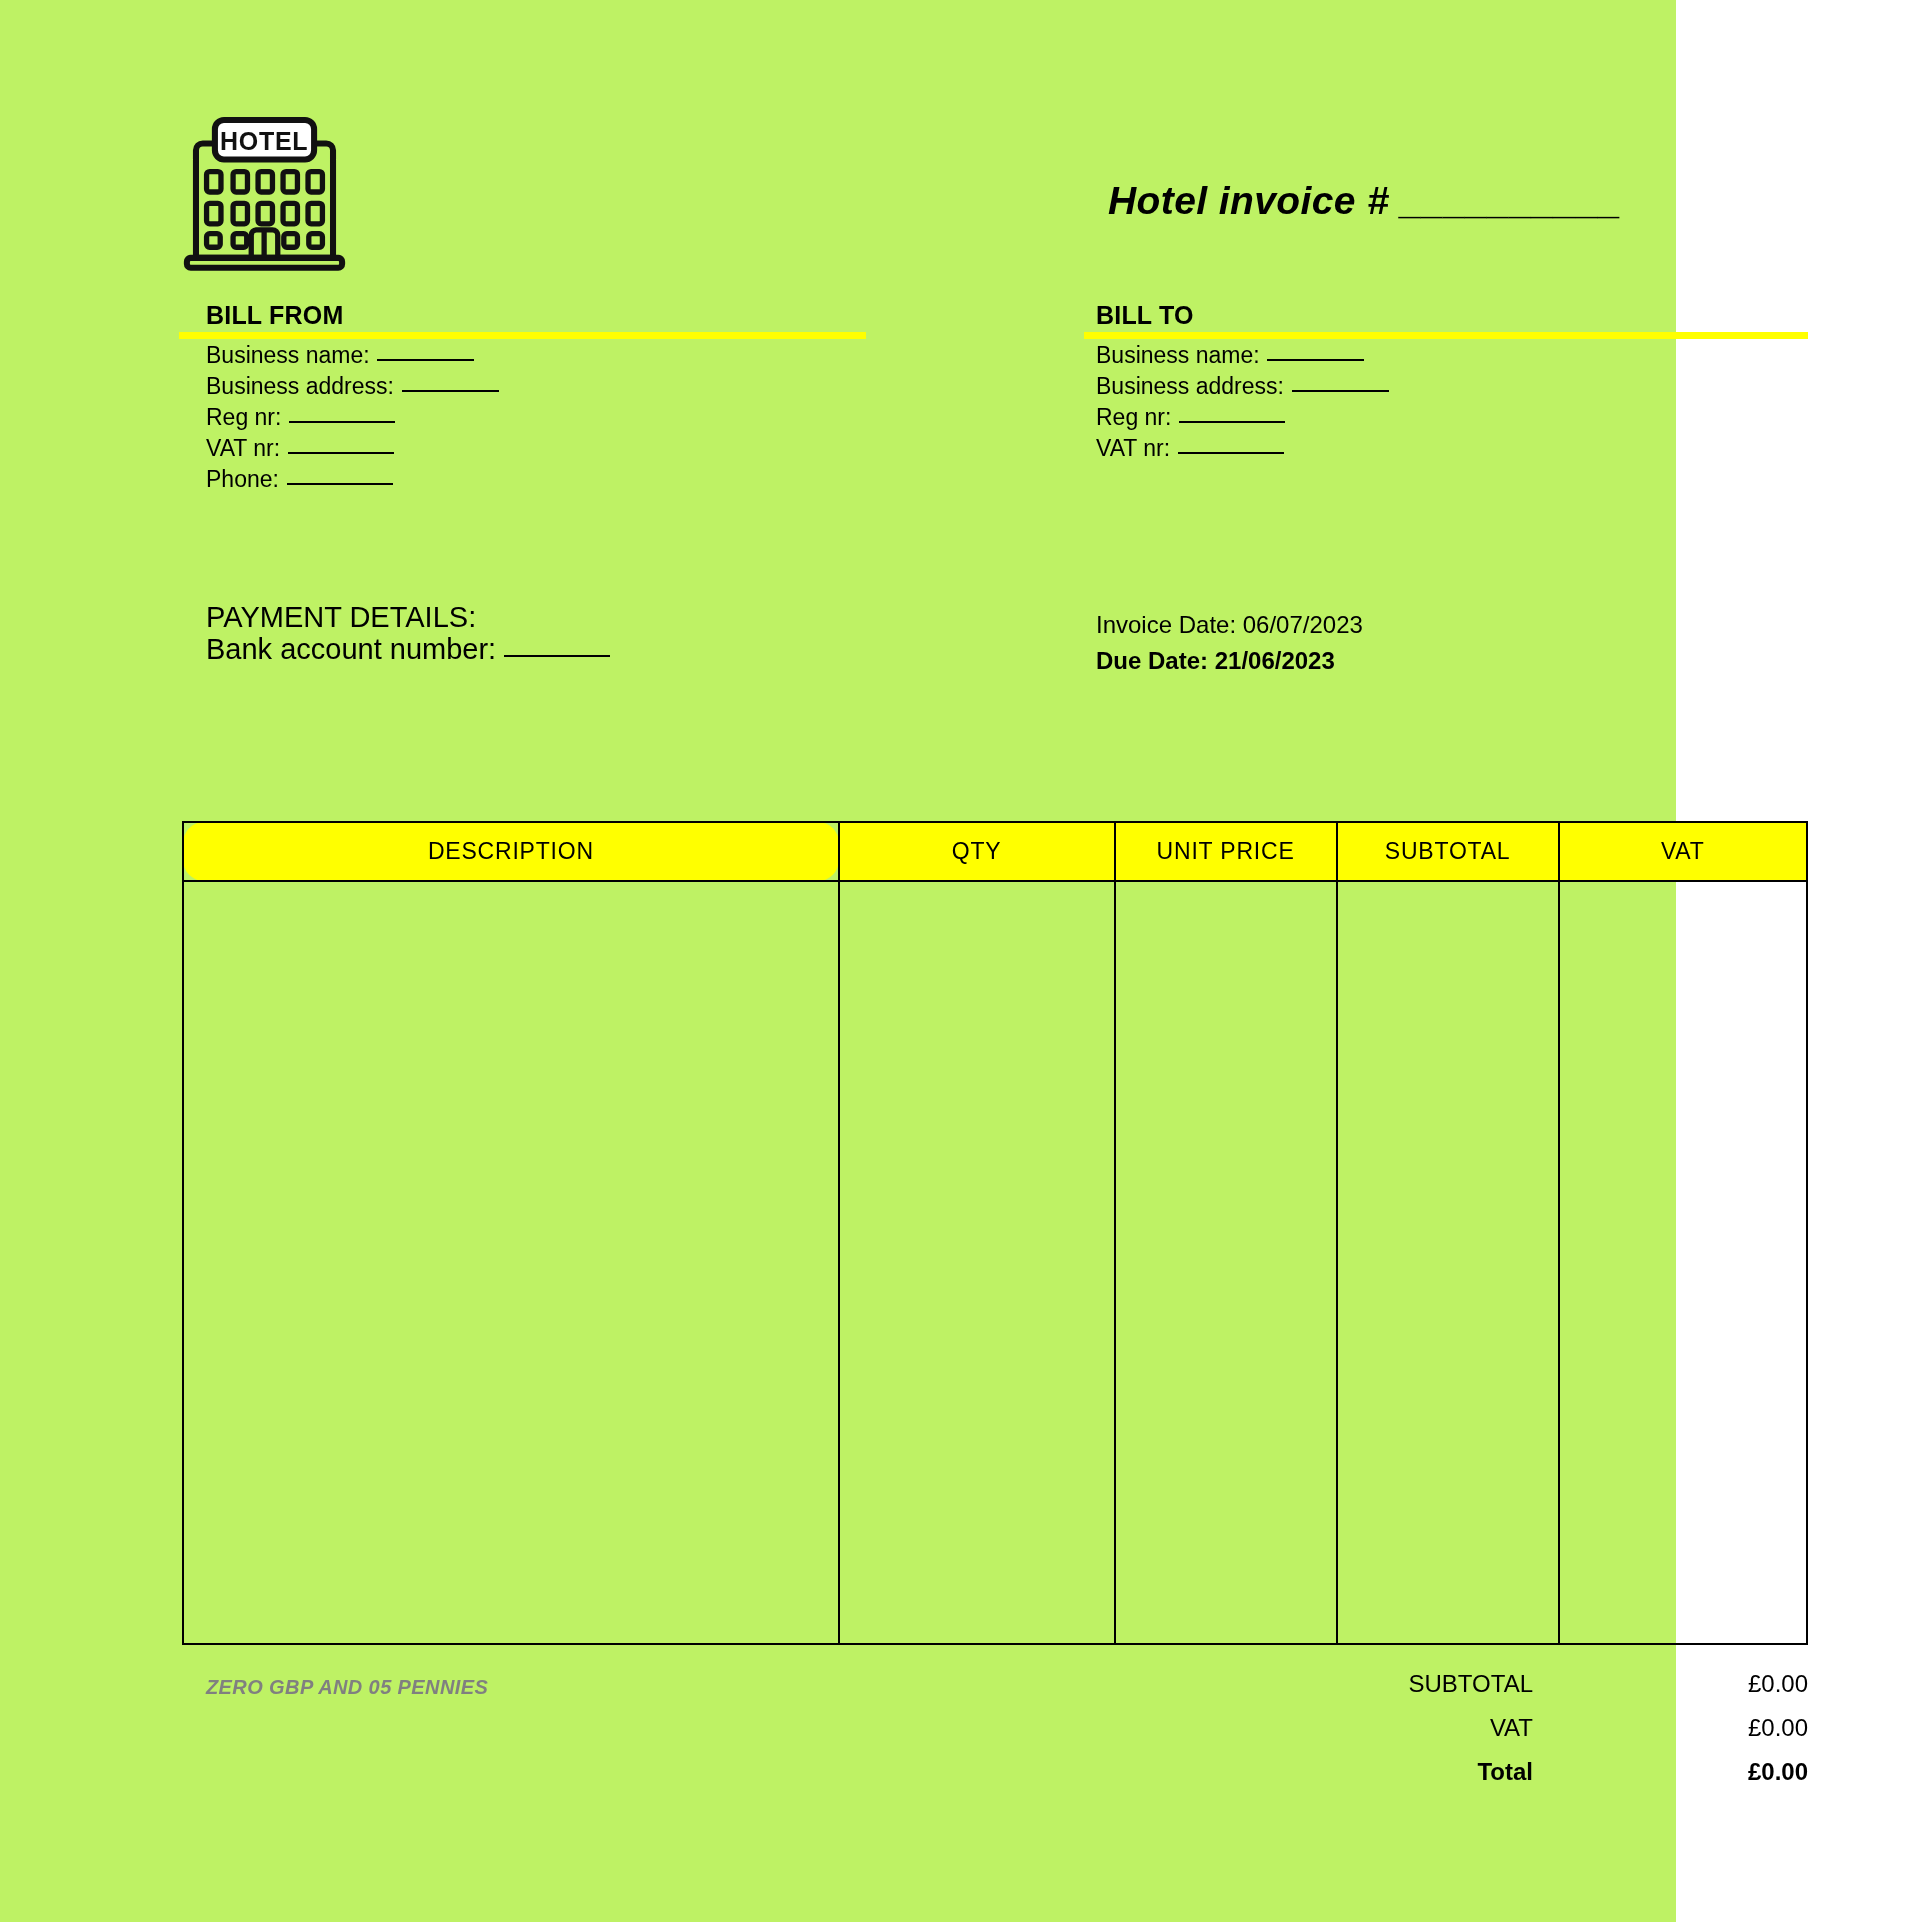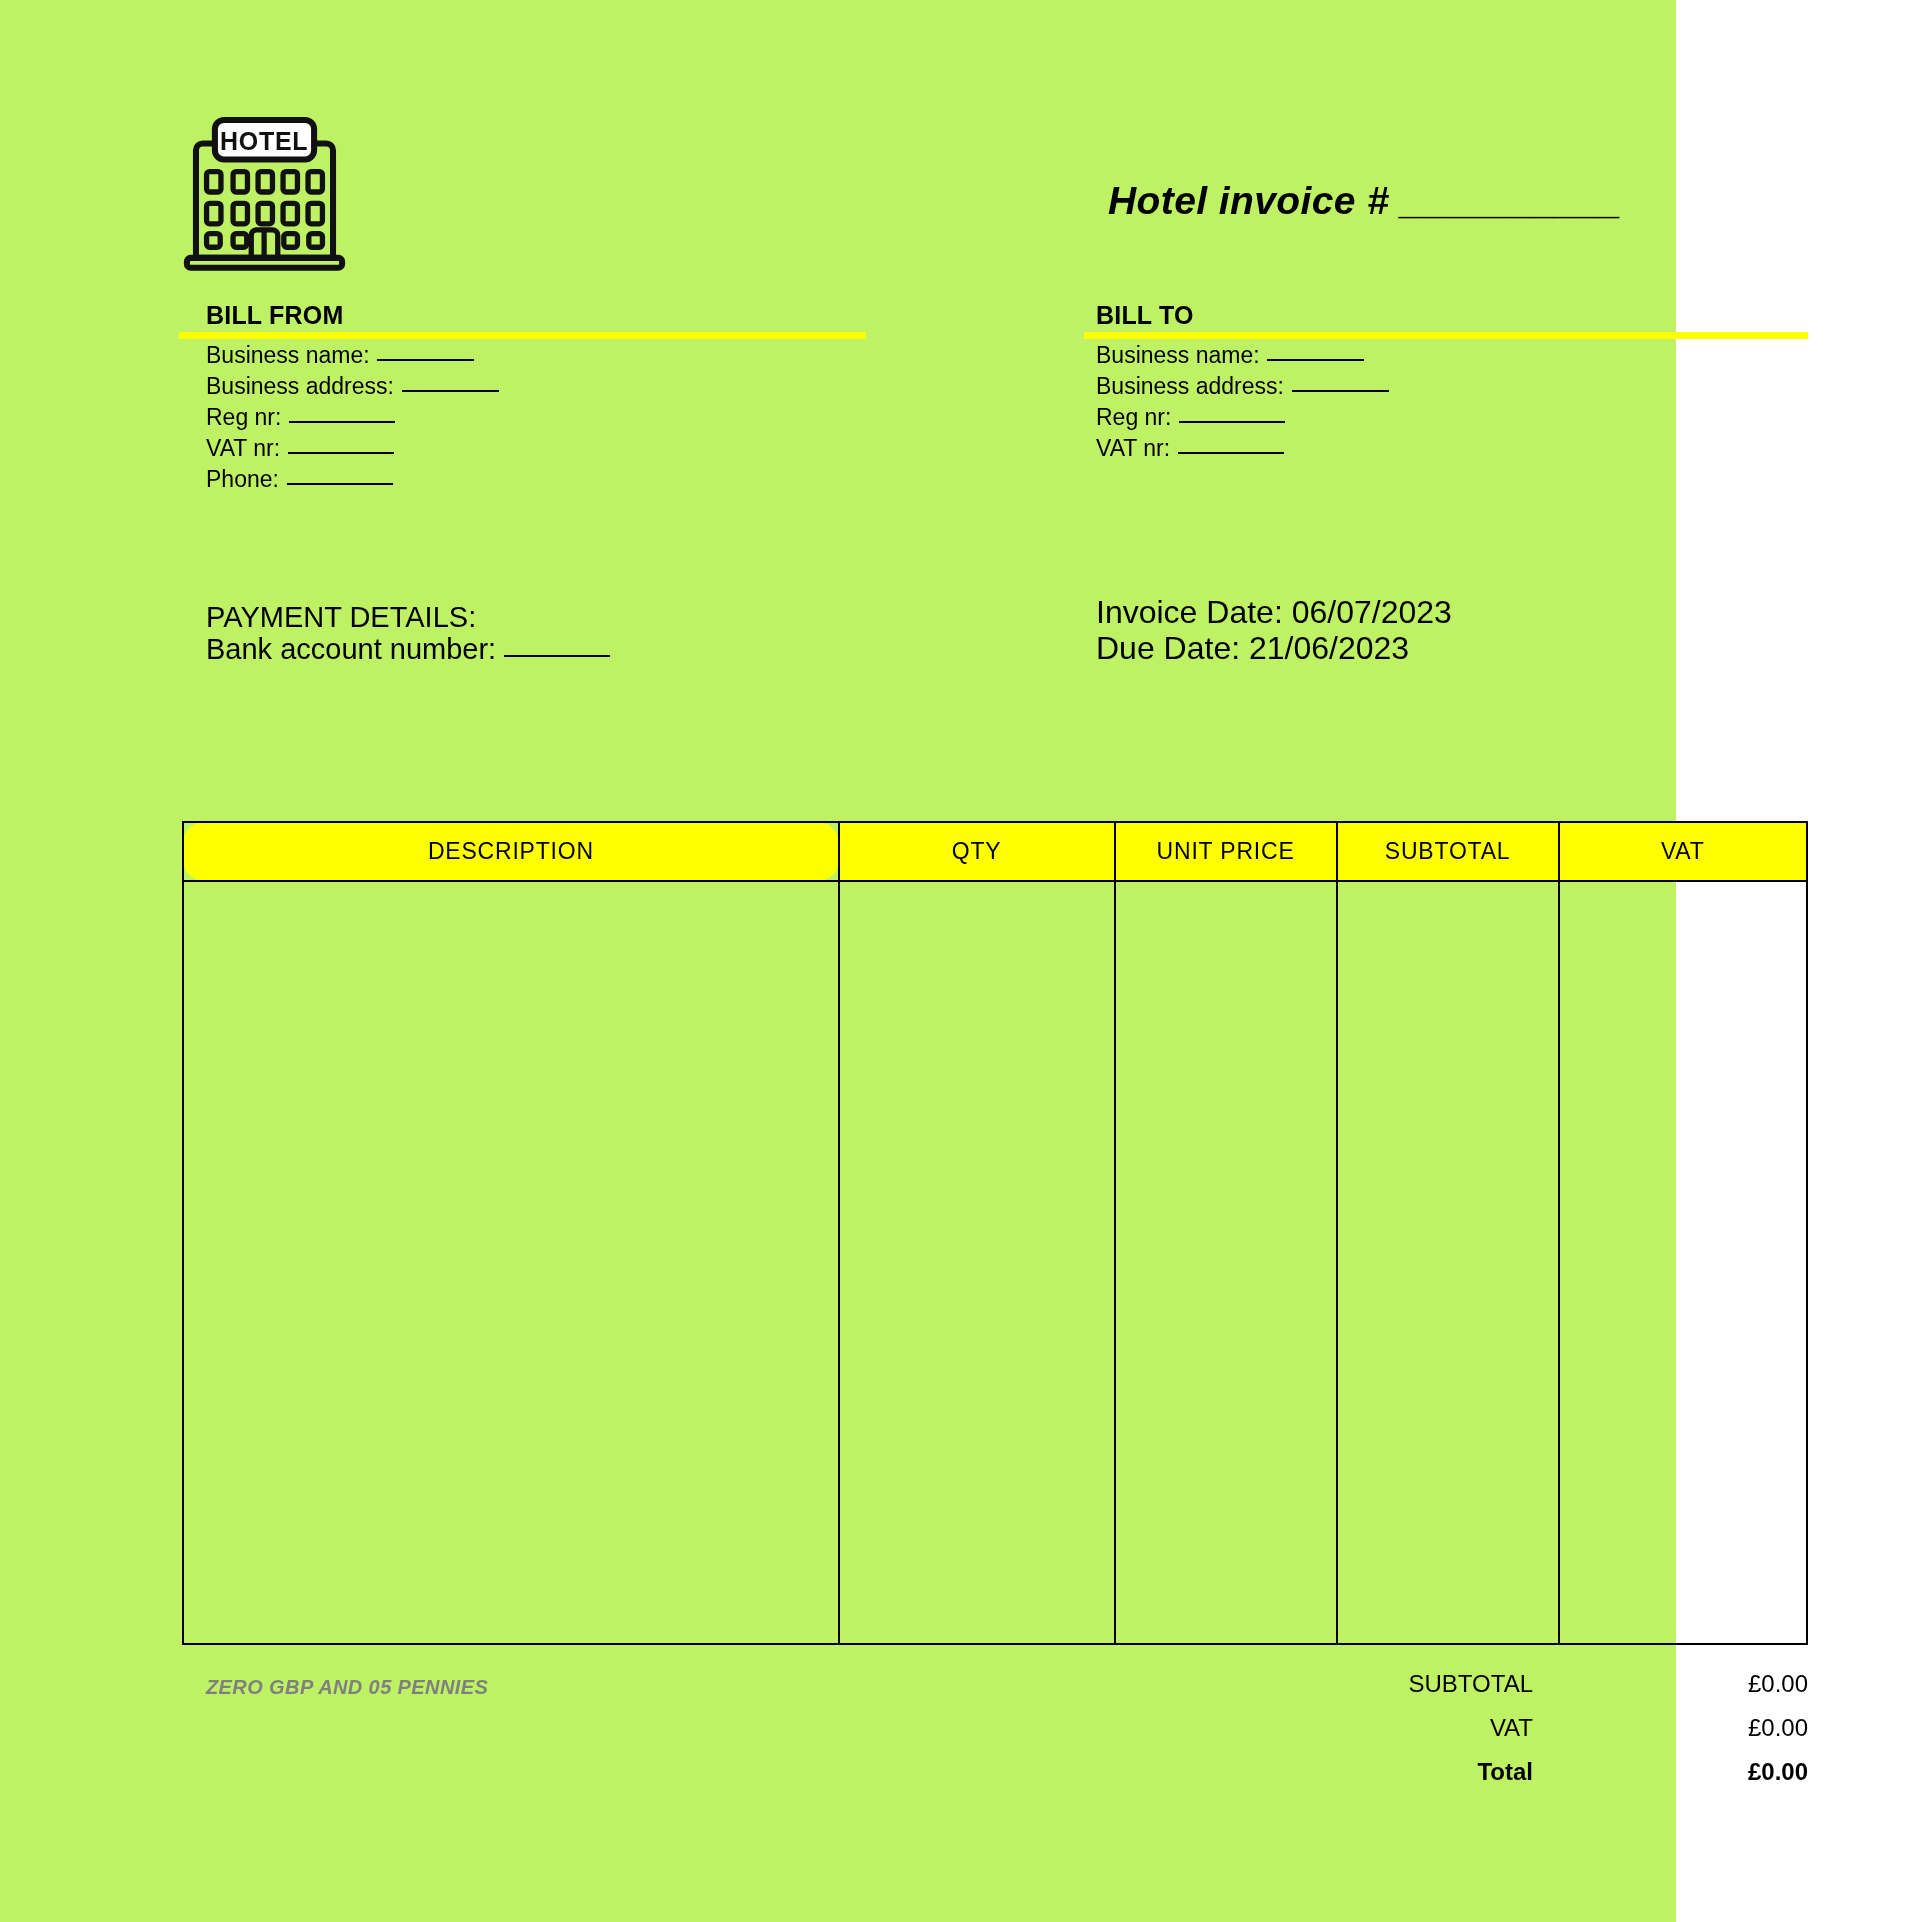--- a/index.html
+++ b/index.html
@@ -85,26 +85,26 @@
     font-size: 29px;
     line-height: 32px;
     white-space: nowrap;
     margin-top: 24px;
   }
 
   
   .dates-block {
     position: absolute;
     left: 1096px;
-    top: 594px;
-    font-size: 32px;
+    top: 607px;
+    font-size: 24px;
     line-height: 36px;
     white-space: nowrap;
   }
-  .date-due { font-weight: normal; }
+  .date-due { font-weight: bold; }
 
   
   .items-table {
     position: absolute;
     left: 182px;
     top: 821px;
     width: 1626px;
     border-collapse: collapse;
     table-layout: fixed;
   }

